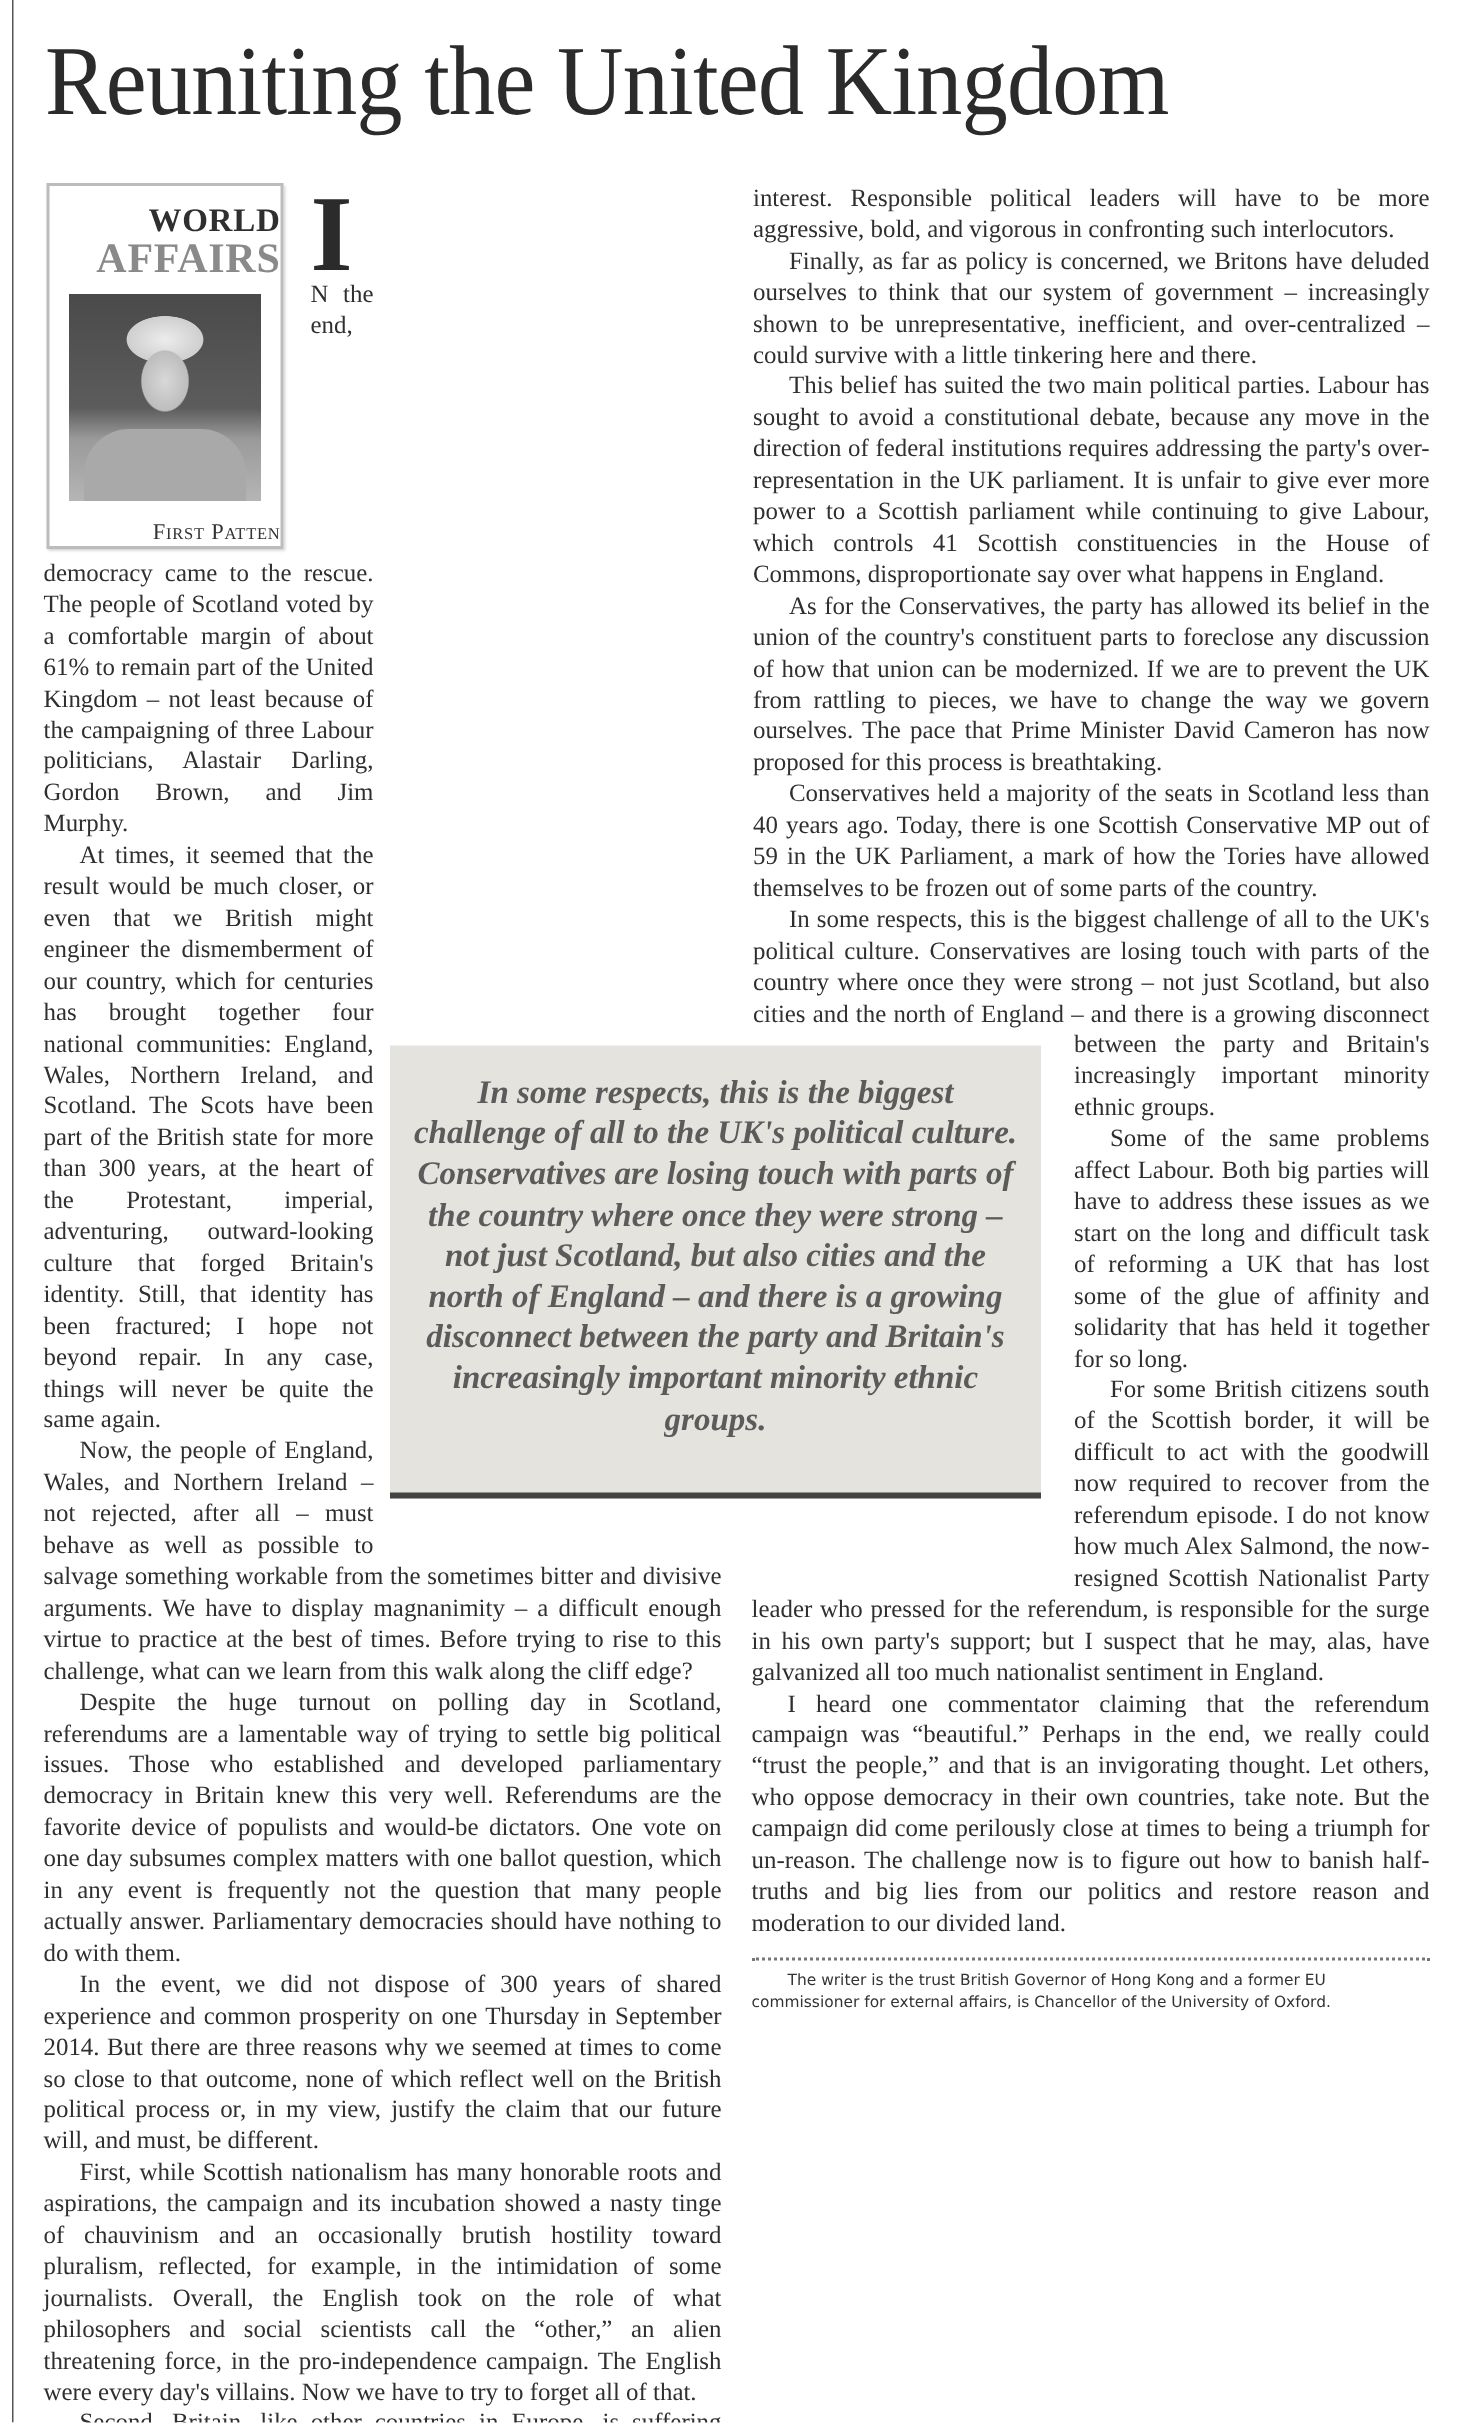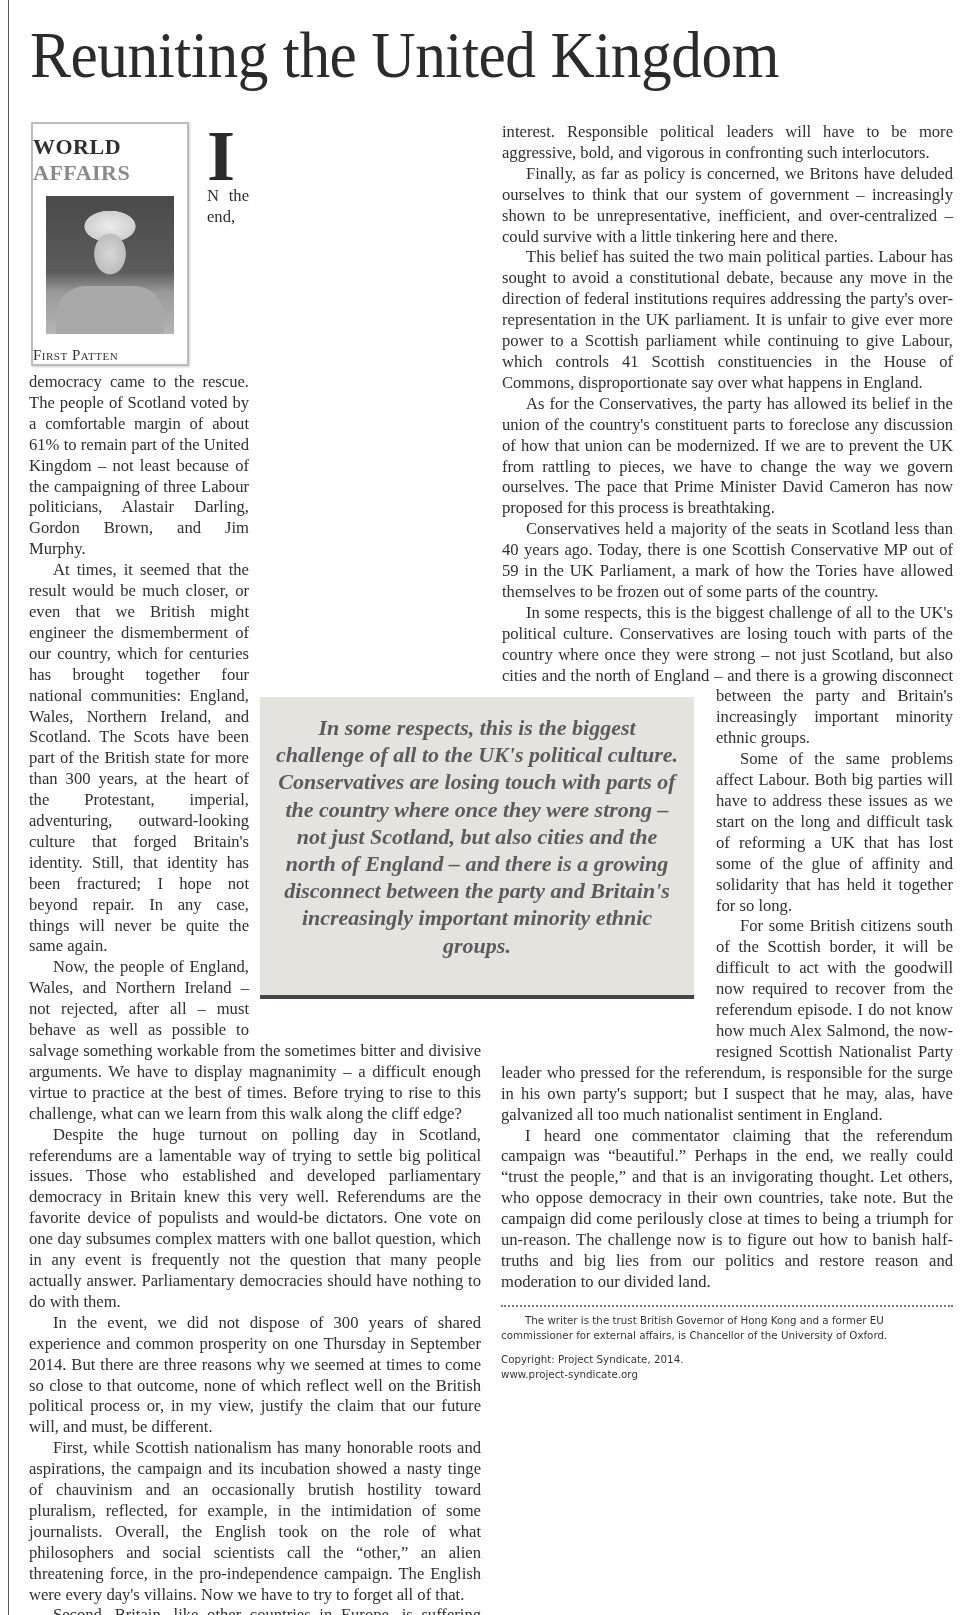--- a/index.html
+++ b/index.html
@@ -17,24 +17,24 @@
   }
   .col { position: absolute; font-size: 16.6px; line-height: 20.9px; text-align: justify; }
   .col p { margin: 0; text-indent: 24px; }
   .col p.noind { text-indent: 0; }
   .left-col { left: 29px; top: 122px; width: 452px; }
   .right-col { left: 501px; top: 122px; width: 452px; }
 
   .float-box {
     float: left; width: 158px; height: 244px; margin: 0 18px 6px 2px;
     border: 2px solid #bcbcbc; box-shadow: 1px 1px 2px #cfcfcf; background: #fff;
-    text-align: left; box-sizing: border-box;
+    text-align: right; box-sizing: border-box;
   }
   .col-label-1 { display:block; font-weight: bold; font-size: 22px; line-height: 26px; margin-top: 10px; color: #2f2f2f; letter-spacing: 0.5px; }
-  .col-label-2 { display:block; font-weight: bold; font-size: 22px; line-height: 26px; color: #8a8a8a; letter-spacing: 0.5px; }
+  .col-label-2 { display:block; font-weight: bold; font-size: 28px; line-height: 26px; color: #8a8a8a; letter-spacing: 0.5px; }
   .portrait {
     width: 128px; height: 138px; margin: 10px auto 0;
     background: radial-gradient(ellipse 28px 36px at 50% 42%, #d8d8d8 0%, #bdbdbd 55%, transparent 58%),
                 radial-gradient(ellipse 36px 22px at 50% 22%, #ececec 0%, #cfcfcf 70%, transparent 72%),
                 linear-gradient(180deg, #4a4a4a 0%, #5c5c5c 55%, #9a9a9a 70%, #b5b5b5 100%);
     position: relative;
   }
   .portrait .shirt { position:absolute; left: 10px; right: 10px; bottom: 0; height: 48px; background: #a9a9a9; border-radius: 30px 30px 0 0; }
   .byline { display:block; font-size: 15px; line-height: 18px; margin-top: 12px; letter-spacing: 0.5px; font-variant: small-caps; color: #333; }
 
@@ -88,19 +88,15 @@
   <p>Finally, as far as policy is concerned, we Britons have deluded ourselves to think that our system of government – increasingly shown to be unrepresentative, inefficient, and over-centralized – could survive with a little tinkering here and there.</p>
   <p>This belief has suited the two main political parties. Labour has sought to avoid a constitutional debate, because any move in the direction of federal institutions requires addressing the party's over-representation in the UK parliament. It is unfair to give ever more power to a Scottish parliament while continuing to give Labour, which controls 41 Scottish constituencies in the House of Commons, disproportionate say over what happens in England.</p>
   <p>As for the Conservatives, the party has allowed its belief in the union of the country's constituent parts to foreclose any discussion of how that union can be modernized. If we are to prevent the UK from rattling to pieces, we have to change the way we govern ourselves. The pace that Prime Minister David Cameron has now proposed for this process is breathtaking.</p>
   <p>Conservatives held a majority of the seats in Scotland less than 40 years ago. Today, there is one Scottish Conservative MP out of 59 in the UK Parliament, a mark of how the Tories have allowed themselves to be frozen out of some parts of the country.</p>
   <p>In some respects, this is the biggest challenge of all to the UK's political culture. Conservatives are losing touch with parts of the country where once they were strong – not just Scotland, but also cities and the north of England – and there is a growing disconnect between the party and Britain's increasingly important minority ethnic groups.</p>
   <p>Some of the same problems affect Labour. Both big parties will have to address these issues as we start on the long and difficult task of reforming a UK that has lost some of the glue of affinity and solidarity that has held it together for so long.</p>
   <p>For some British citizens south of the Scottish border, it will be difficult to act with the goodwill now required to recover from the referendum episode. I do not know how much Alex Salmond, the now-resigned Scottish Nationalist Party leader who pressed for the referendum, is responsible for the surge in his own party's support; but I suspect that he may, alas, have galvanized all too much nationalist sentiment in England.</p>
   <p>I heard one commentator claiming that the referendum campaign was “beautiful.” Perhaps in the end, we really could “trust the people,” and that is an invigorating thought. Let others, who oppose democracy in their own countries, take note. But the campaign did come perilously close at times to being a triumph for un-reason. The challenge now is to figure out how to banish half-truths and big lies from our politics and restore reason and moderation to our divided land.</p>
   <div class="footer-sep"></div>
   <p class="footnote">The writer is the trust British Governor of Hong Kong and a former EU commissioner for external affairs, is Chancellor of the University of Oxford.</p>
-  <div class="copyright">
-    <div>Copyright: Project Syndicate, 2014.</div>
-    <div>www.project-syndicate.org</div>
-  </div>
 </div>
 
 <div class="pullquote">In some respects, this is the biggest challenge of all to the UK's political culture. Conservatives are losing touch with parts of the country where once they were strong – not just Scotland, but also cities and the north of England – and there is a growing disconnect between the party and Britain's increasingly important minority ethnic groups.</div>
 
 </body></html>

